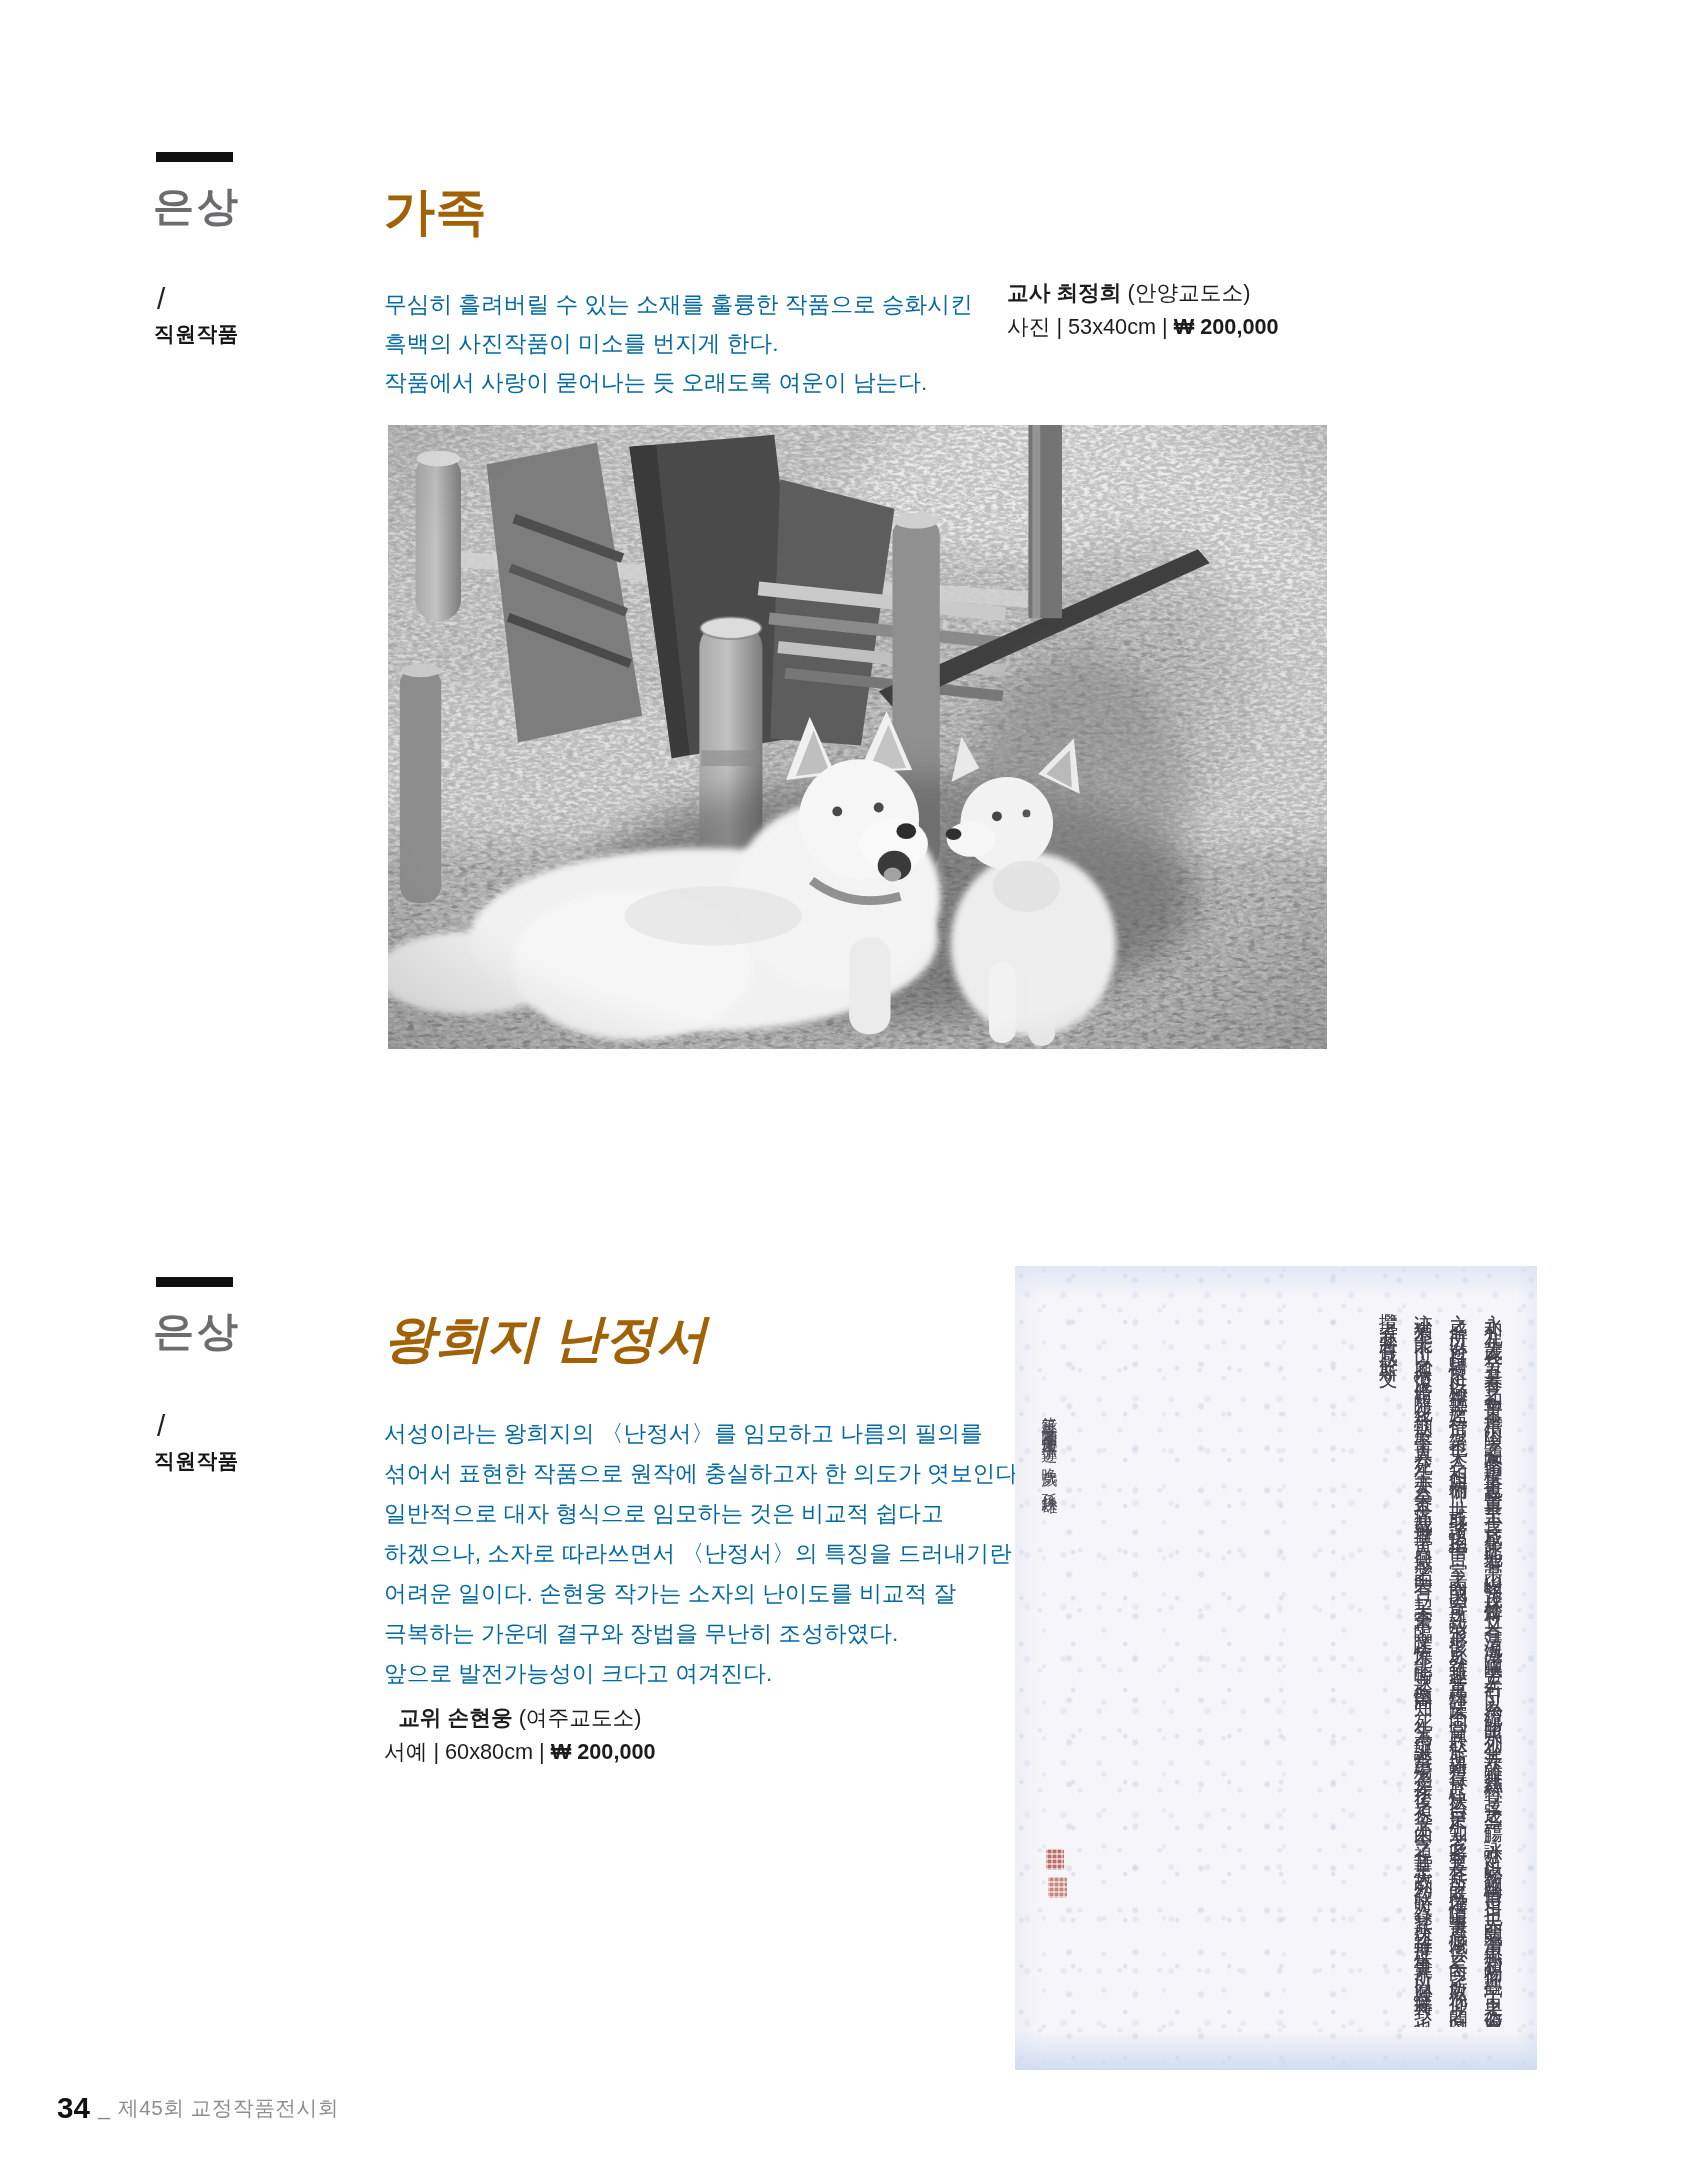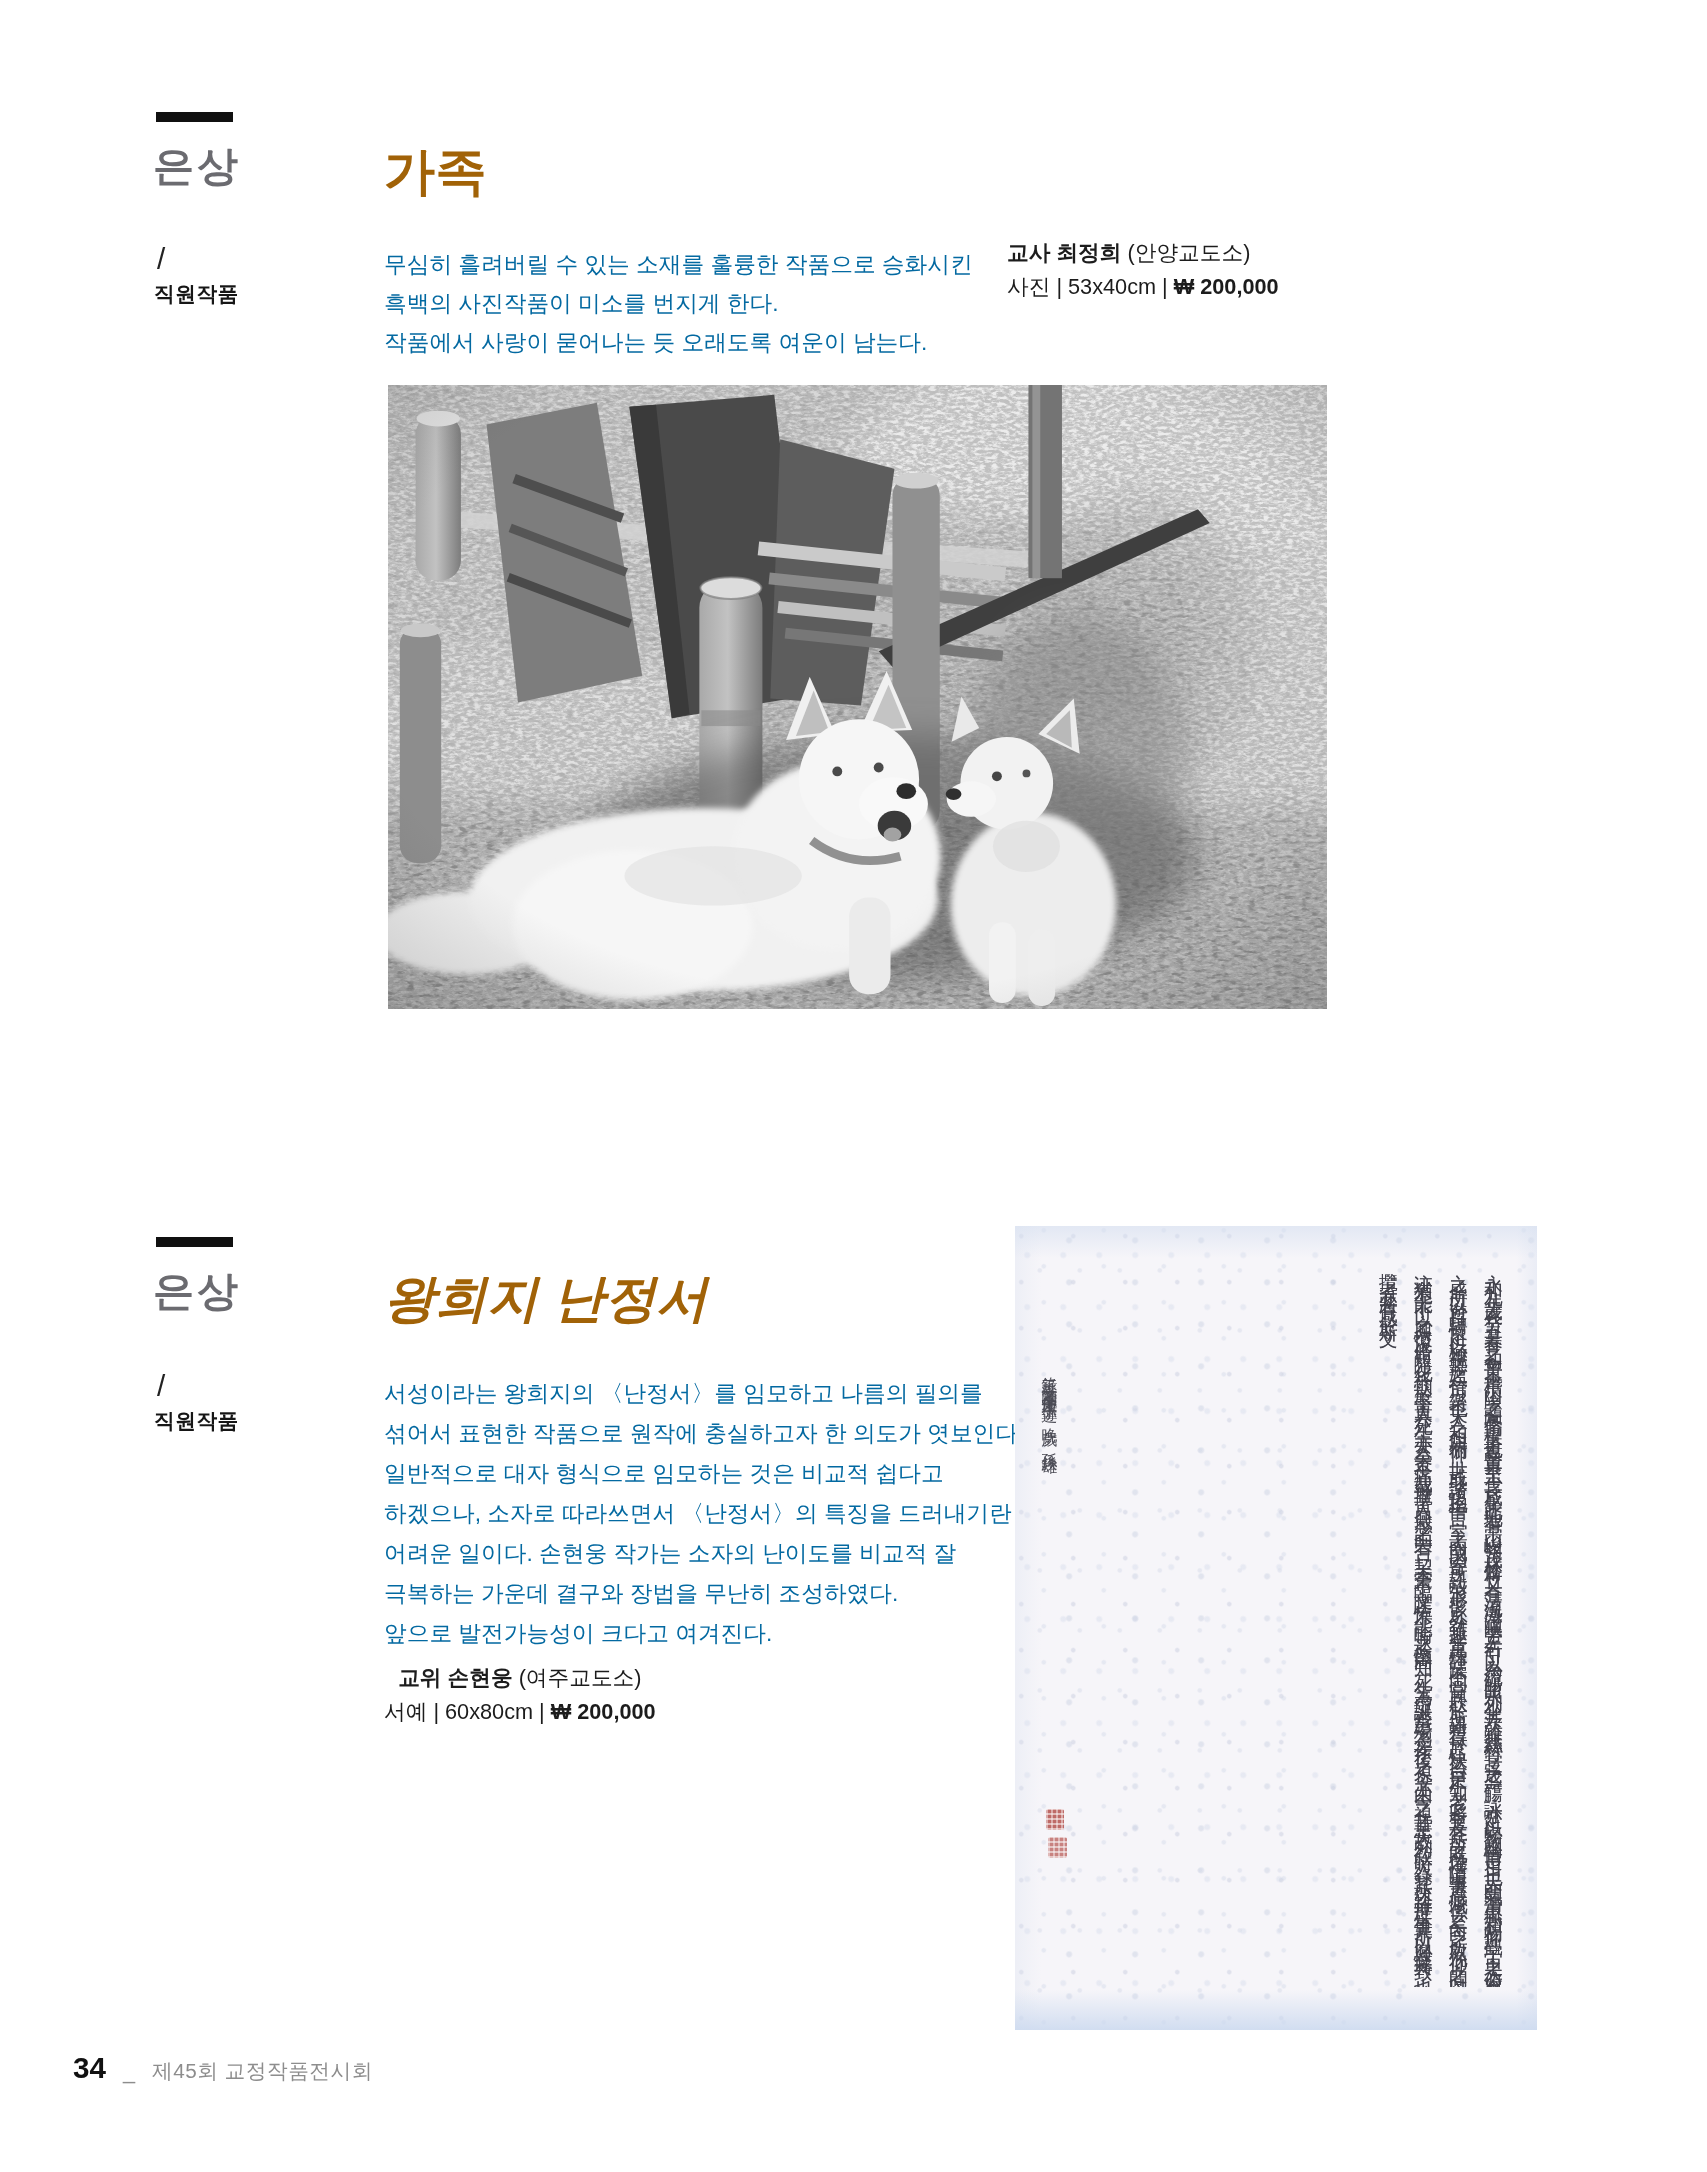--- a/index.html
+++ b/index.html
@@ -1,21 +1,21 @@
 <!DOCTYPE html>
 <html><head>
 <meta charset="utf-8">
 <style>
   html,body{margin:0;padding:0;}
   body{
     width:1707px;height:2172px;position:relative;background:#ffffff;
     font-family:"Liberation Sans","DejaVu Sans",sans-serif;overflow:hidden;
     -webkit-font-smoothing:antialiased;
   }
-  .abs{position:absolute;}
+  .abs{position:absolute;margin-top:40px;}
   .award-bar{left:156px;width:77px;height:9.9px;background:#101010;}
   .award-label{left:153px;font-size:41px;font-weight:600;letter-spacing:3px;color:#6b6b70;line-height:1;}
   .award-slash{left:157px;font-size:29.6px;font-weight:400;color:#222;line-height:1;}
   .award-category{left:154px;font-size:20.7px;font-weight:bold;color:#161616;line-height:1;letter-spacing:0.5px;}
   .work-title{left:384px;font-size:51px;font-weight:bold;color:#a16207;line-height:1;letter-spacing:0.5px;}
   .work-desc{left:384px;font-size:22.7px;line-height:39px;color:#0369a1;white-space:pre-line;}
   .artist-block{font-size:21.7px;line-height:34px;color:#1c1c1c;}
   .artist-block .nm{font-weight:bold;}
   .artist-block .aff{font-weight:400;}
   .artist-block .price{font-weight:bold;}
@@ -54,21 +54,21 @@
   }
   .seal{position:absolute;width:18.7px;height:20.7px;border-radius:2px;
     background:
       repeating-linear-gradient(0deg, rgba(255,255,255,.55) 0 2px, transparent 2px 4.9px),
       repeating-linear-gradient(90deg, rgba(255,255,255,.45) 0 2px, transparent 2px 4.9px),
       #b5524e;
     opacity:.85;}
   .seal-1{left:30.5px;top:583px;}
   .seal-2{left:33px;top:611px;opacity:.7;}
 
-  .page-footer{left:73px;top:2051px;display:flex;align-items:flex-end;gap:17px;}
+  .page-footer{left:57px;top:2051px;display:flex;align-items:center;gap:8px;}
   .page-footer .num{font-size:29.6px;font-weight:bold;color:#111;}
   .page-footer .sep{font-size:21.7px;color:#8d8d8d;}
   .page-footer .lbl{font-size:20.7px;color:#8d8d8d;letter-spacing:0.5px;}
 </style>
 </head>
 <body>
 
 <div class="abs award-bar" style="top:112px;"></div>
 <div class="abs award-label" style="top:146px;">은상</div>
 <div class="abs award-slash" style="top:244px;">/</div>

